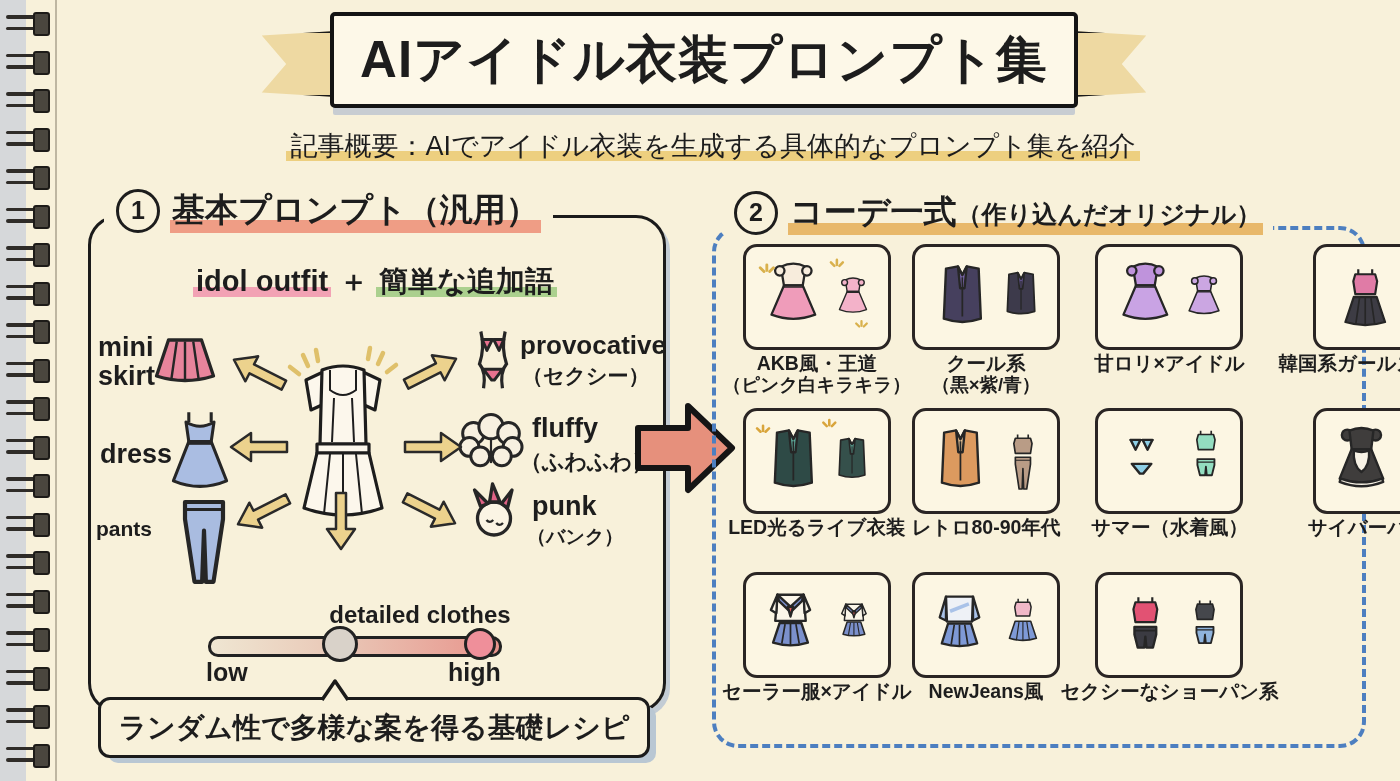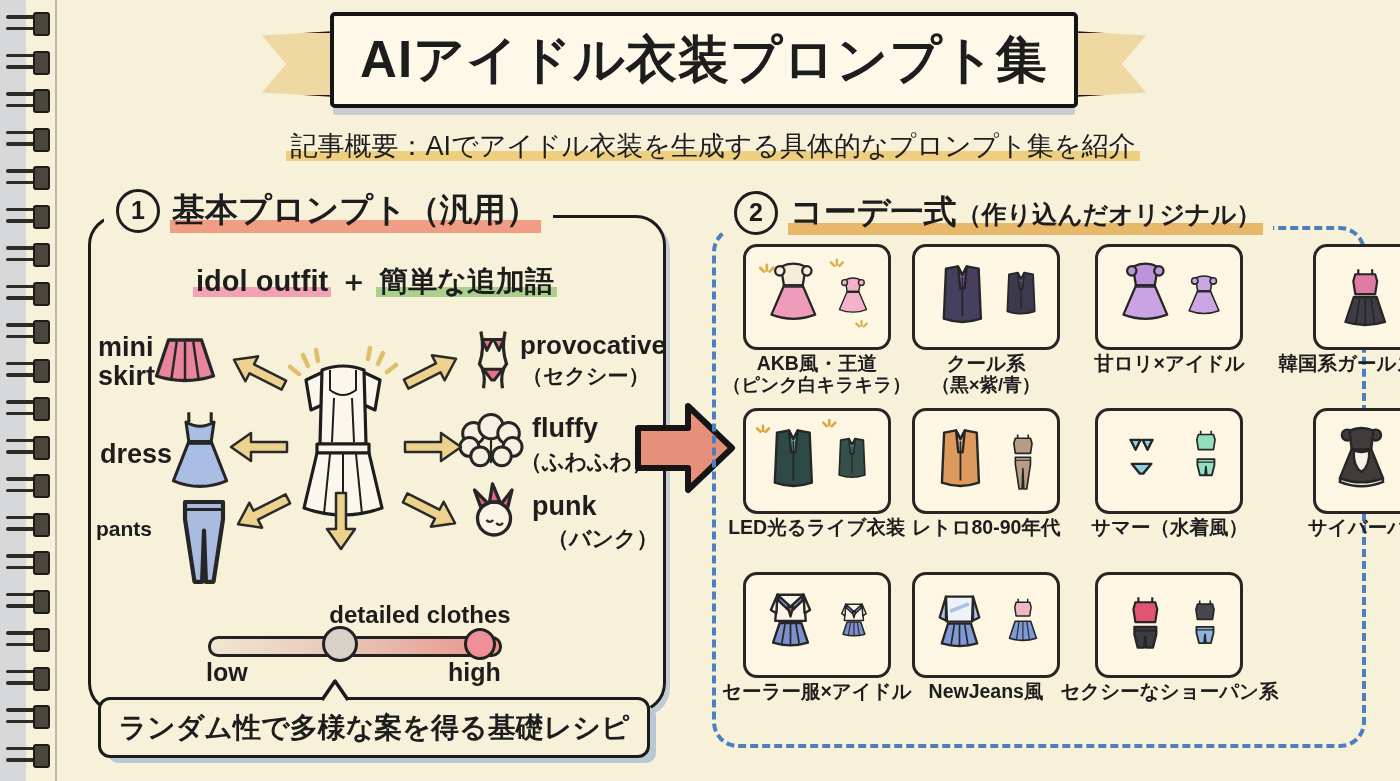--- a/index.html
+++ b/index.html
@@ -193,21 +193,21 @@
 
   <div class="lbl" style="left:98px;top:333px;width:70px;font-size:27px;">mini skirt</div>
   <div class="lbl" style="left:100px;top:440px;font-size:27px;">dress</div>
   <div class="lbl" style="left:96px;top:518px;font-size:21px;">pants</div>
 
   <div class="lbl" style="left:520px;top:331px;font-size:26px;">provocative</div>
   <div class="sub" style="left:522px;top:362px;font-size:21px;">（セクシー）</div>
   <div class="lbl" style="left:532px;top:414px;font-size:27px;">fluffy</div>
   <div class="sub" style="left:520px;top:447px;font-size:22px;">（ふわふわ）</div>
   <div class="lbl" style="left:532px;top:492px;font-size:27px;">punk</div>
-  <div class="sub" style="left:527px;top:524px;font-size:22px;margin-left:20px;">（バンク）</div>
+  <div class="sub" style="left:527px;top:524px;font-size:19px;">（バンク）</div>
 
   <div id="icon-layer">
       <svg class="icon" width="74" height="62" viewBox="0 0 74 62" style="left: 148px; top: 328px;">
         <g transform="translate(37,12) scale(1.5)">
           <path d="M-11,0 L11,0 L19,24 Q0,30 -19,24 Z" fill="#e8849c" stroke="#262626" stroke-width="2.2" stroke-linejoin="round"></path>
     <path d="M-5.5,1 L-9,25.5 M0,1 L0,27 M5.5,1 L9,25.5" fill="none" stroke="#262626" stroke-width="1.6"></path>
         </g>
       </svg>
       <svg class="icon" width="80" height="88" viewBox="0 0 80 88" style="left: 160px; top: 406px;">
         <g transform="translate(40,16) scale(1.4)">

